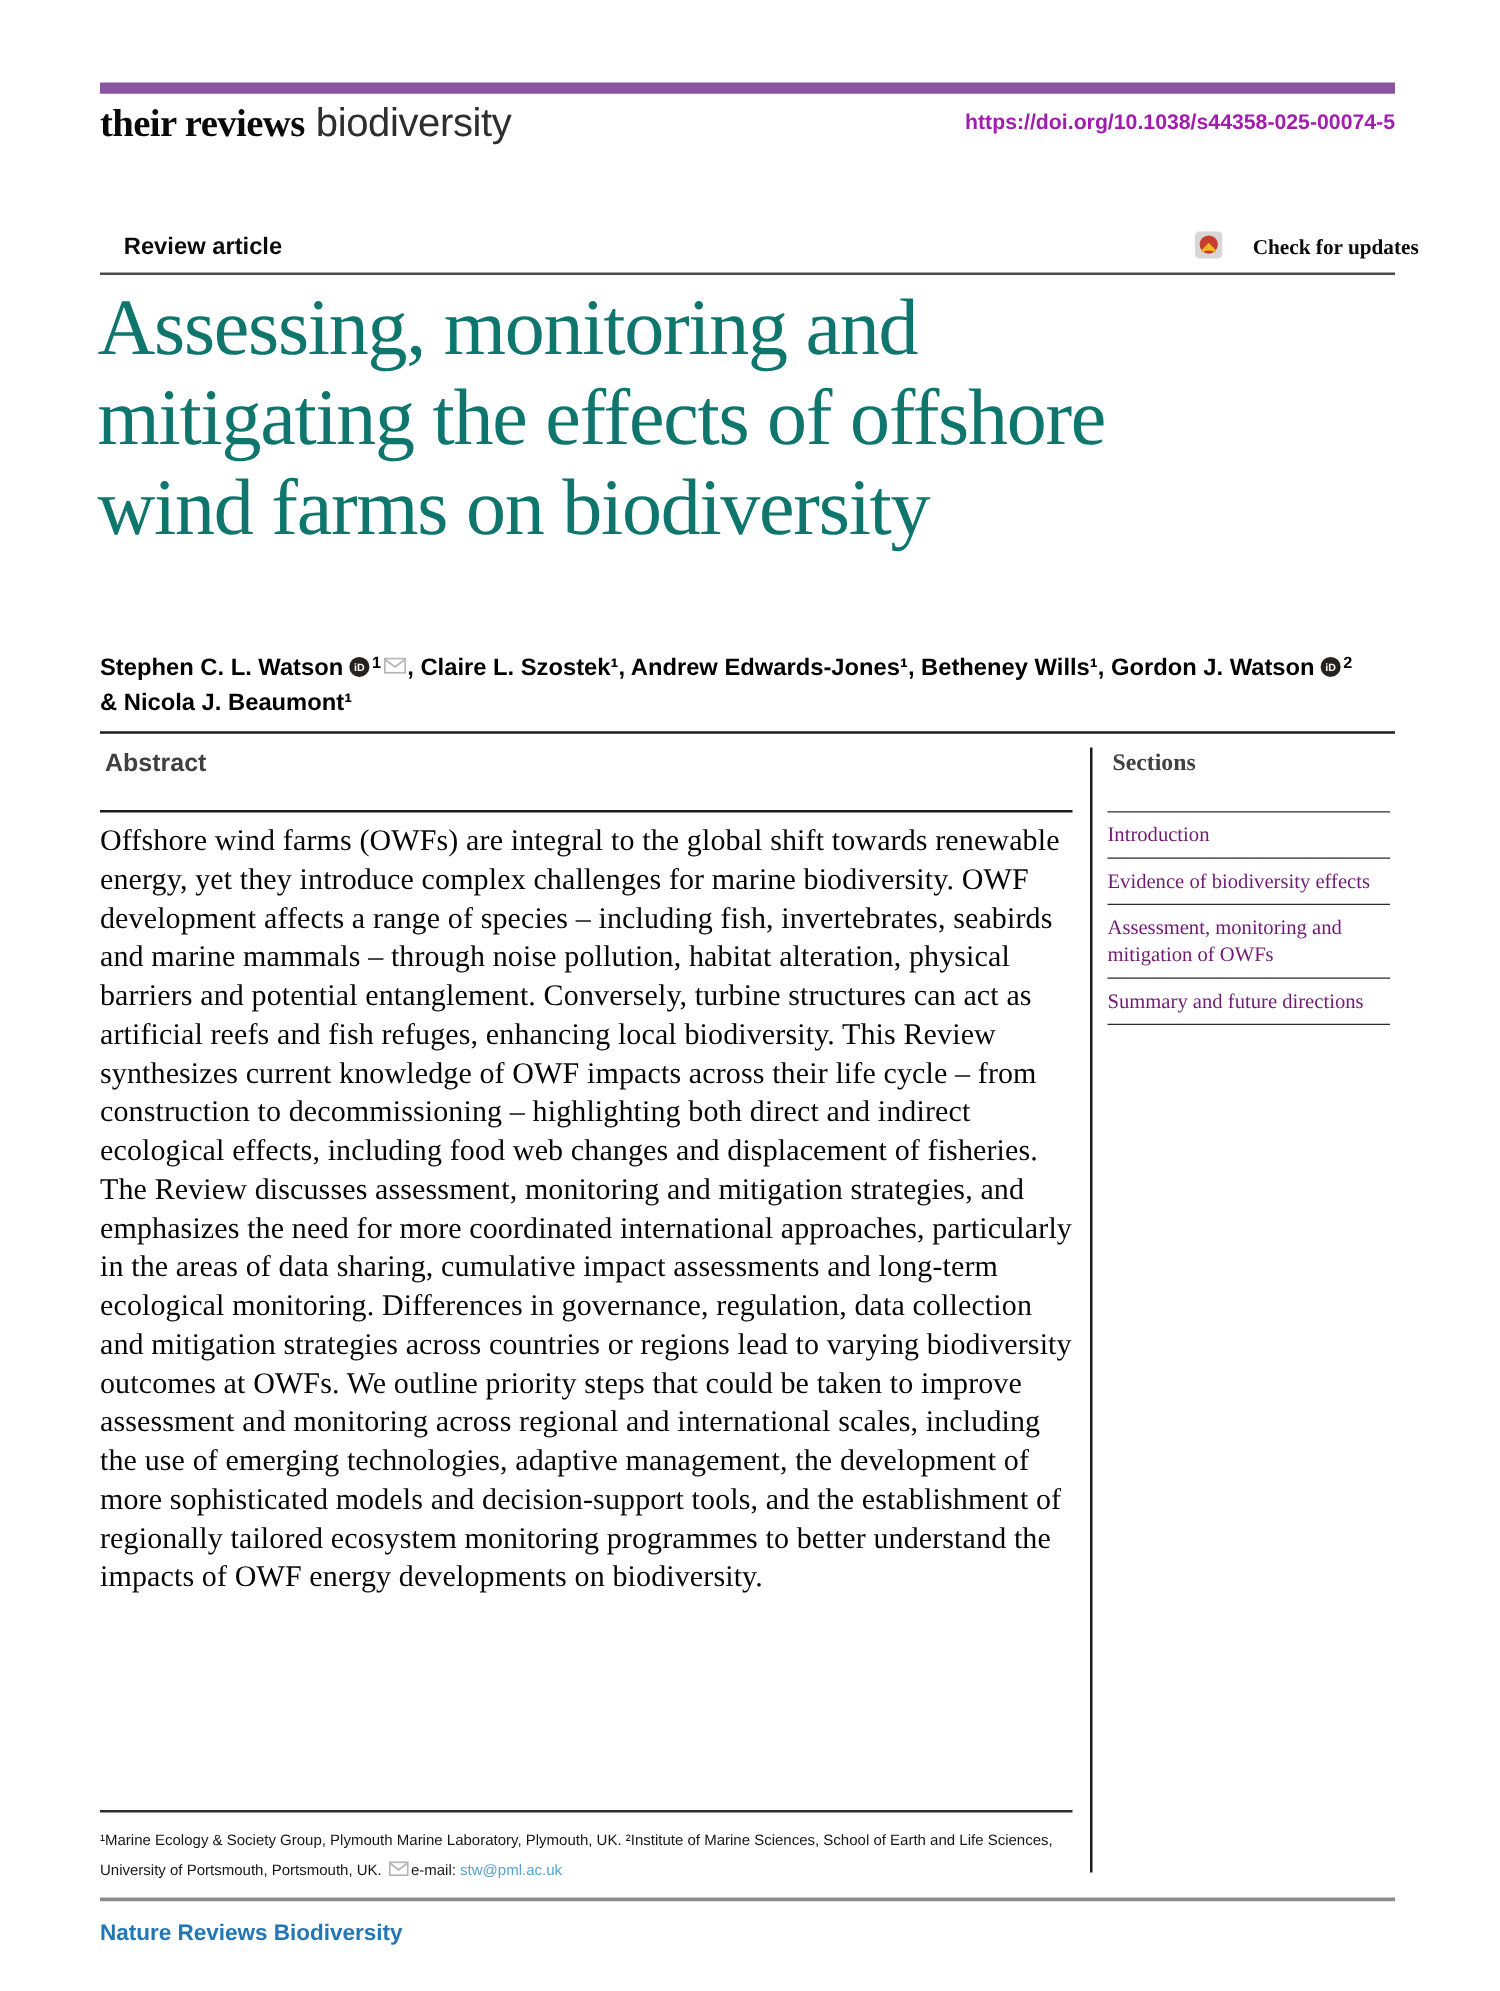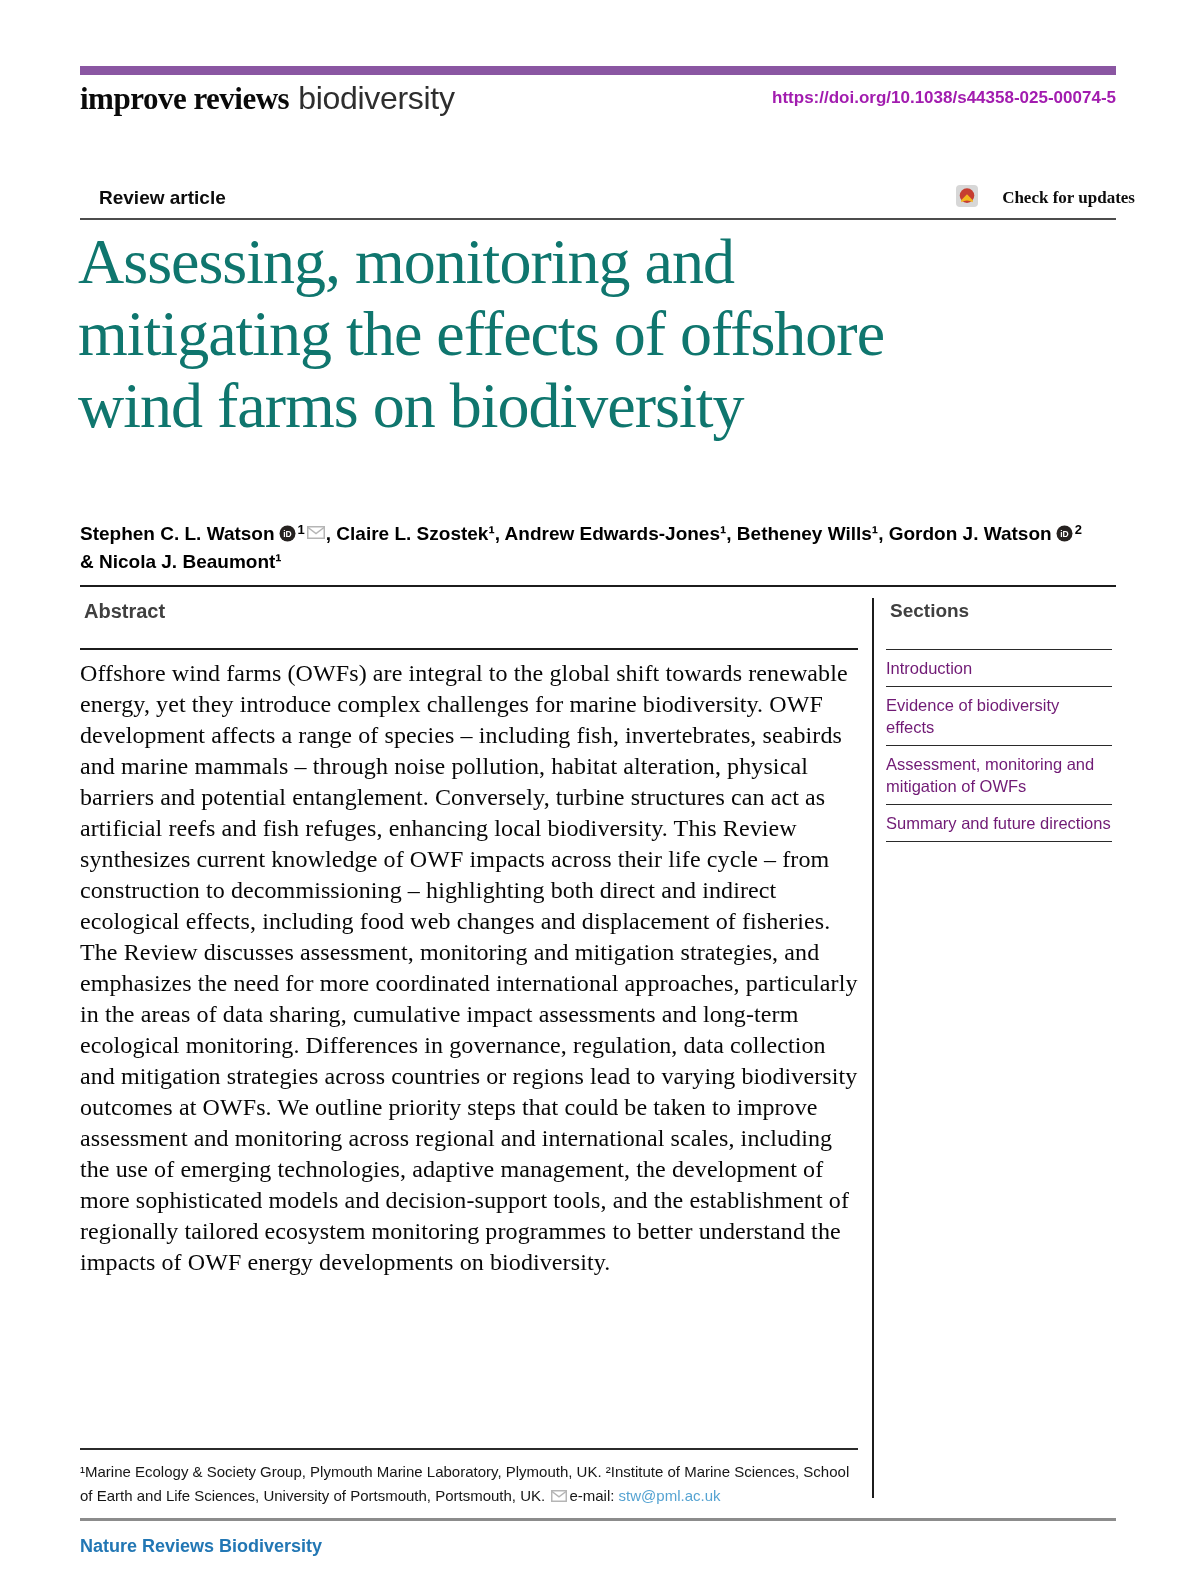--- a/index.html
+++ b/index.html
@@ -80,36 +80,36 @@
     border-bottom: 2px solid #1c1c1c;
   }
   .col-head h2 { margin: 4px; font-size: 20px; font-weight: 700; color: #404040; }
   .abstract-text {
     margin: 8px 0 0 0;
     font-family: "Liberation Serif", serif;
     font-size: 24px; line-height: 31px; color: #070707;
     letter-spacing: 0.1px;
   }
 
-  .sidebar { position: absolute; left: 886px; top: 587px; width: 226px; }
+  .sidebar { position: absolute; left: 886px; top: 587px; width: 226px; font-family: Liberation Serif, serif; }
   .sidebar .col-head { border-bottom: 1.5px solid #2a2a2a; }
   .sidebar .col-head h2 { font-size: 19px; }
   .sec-item {
     box-sizing: border-box;
     padding: 7px 0 7px 0;
     border-bottom: 1.5px solid #2a2a2a;
     font-size: 16.5px; line-height: 22px; color: #701a75;
     cursor: pointer;
   }
 
   
   .footnote {
     position: absolute; left: 80px; top: 1448px; width: 778px;
     border-top: 2px solid #2b2b2b; padding-top: 10px;
-    font-size: 15px; line-height: 24px; color: #161616;
+    font-size: 12px; line-height: 24px; color: #161616;
   }
   .footnote .env-icon svg { vertical-align: -1px; margin: 0 2px; }
   .email-link { color: #55a3d2; text-decoration: none; }
 
   
   .rule-footer {
     position: absolute; left: 80px; width: 1036px; top: 1518px; height: 3px;
     background: #8c8c8c;
   }
   .footer-journal {
@@ -118,21 +118,21 @@
   }
 </style>
 </head>
 <body>
 
 <div class="page">
 
   <div class="topbar"></div>
   <div class="masthead">
     <div class="logo">
-      <span class="logo-bold">improve reviews</span>
+      <span class="logo-bold">their reviews</span>
       <span class="logo-light">biodiversity</span>
     </div>
     <a class="doi-link" href="#">https://doi.org/10.1038/s44358-025-00074-5</a>
   </div>
 
   <div class="kicker-row">
     <span class="kicker">Review article</span>
     <span class="check-updates">
       <span>
         <svg width="22" height="22" viewBox="0 0 22 22">

